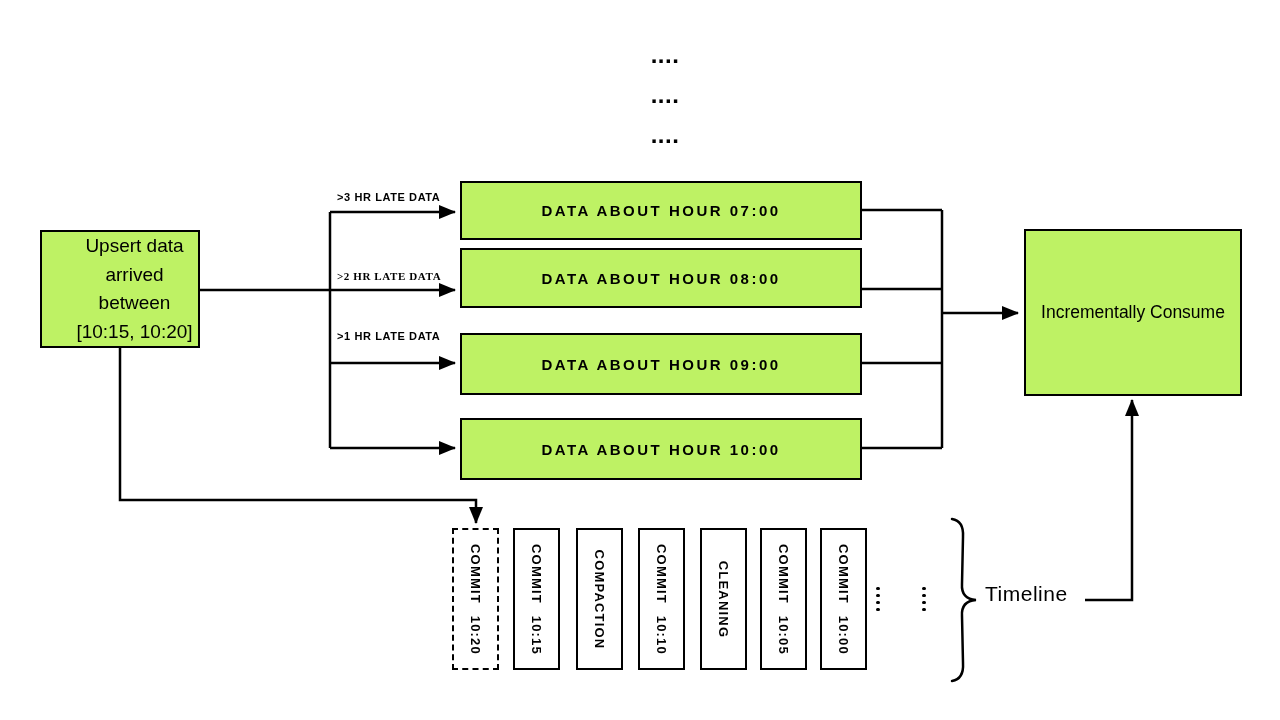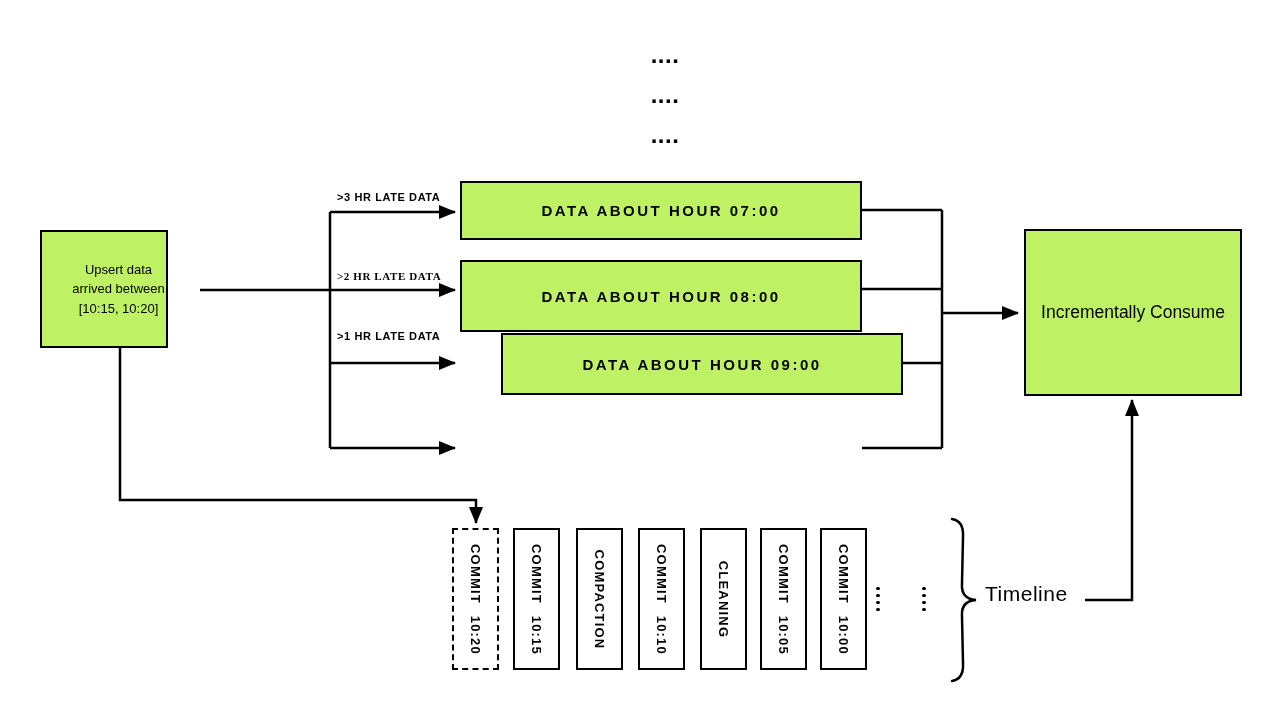--- a/index.html
+++ b/index.html
@@ -26,36 +26,36 @@
     background: #bef264;
     border: 2.5px solid #000;
     display: flex;
     flex-direction: column;
     align-items: center;
     justify-content: center;
     text-align: center;
   }
 
   .left-box {
-    left: 40px; top: 230px; width: 128px; height: 118px;
-    font-size: 13px; line-height: 1.5; font-weight: 500; padding-left: 29px;
+    left: 40px; top: 230px; width: 160px; height: 118px;
+    font-size: 19px; line-height: 1.5; font-weight: 500; padding-left: 29px;
   }
 
   .right-box {
     left: 1024px; top: 229px; width: 218px; height: 167px;
     font-size: 17.5px; line-height: 1.5; font-weight: 500; justify-content: center;
   }
 
   .hour-box {
     left: 460px; width: 402px;
     font-size: 15px; font-weight: bold; letter-spacing: 2.5px;
   }
   .hour-box.h07 { top: 181px; height: 59px; }
-  .hour-box.h08 { top: 260px; height: 72px; }
-  .hour-box.h09 { top: 333px; height: 62px; margin-left: 41px; }
+  .hour-box.h08 { top: 248px; height: 60px; }
+  .hour-box.h09 { top: 333px; height: 62px; }
   .hour-box.h10 { top: 418px; height: 62px; }
 
   .late-label {
     position: absolute;
     left: 337px;
     font-size: 11px;
     font-weight: bold;
     letter-spacing: 0.6px;
     white-space: nowrap;
   }
@@ -175,20 +175,23 @@
 
   <div class="box hour-box h07">
     <span>DATA ABOUT HOUR 07:00</span>
   </div>
   <div class="box hour-box h08">
     <span>DATA ABOUT HOUR 08:00</span>
   </div>
   <div class="box hour-box h09">
     <span>DATA ABOUT HOUR 09:00</span>
   </div>
+  <div class="box hour-box h10">
+    <span>DATA ABOUT HOUR 10:00</span>
+  </div>
 
   <div class="box right-box">
     <div>Incrementally Consume</div>
   </div>
 
   <div class="tl-box dashed t1">
     <span class="vert">COMMIT 10:20</span>
   </div>
   <div class="tl-box t2">
     <span class="vert">COMMIT 10:15</span>

